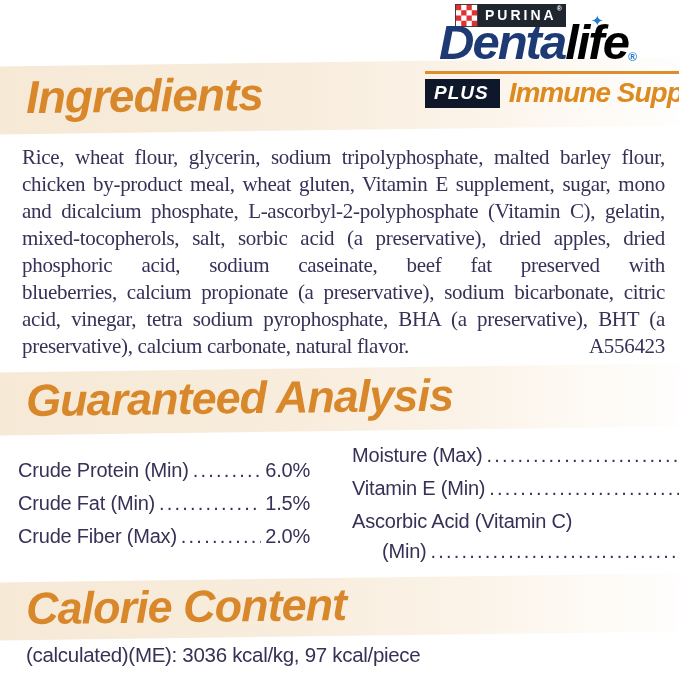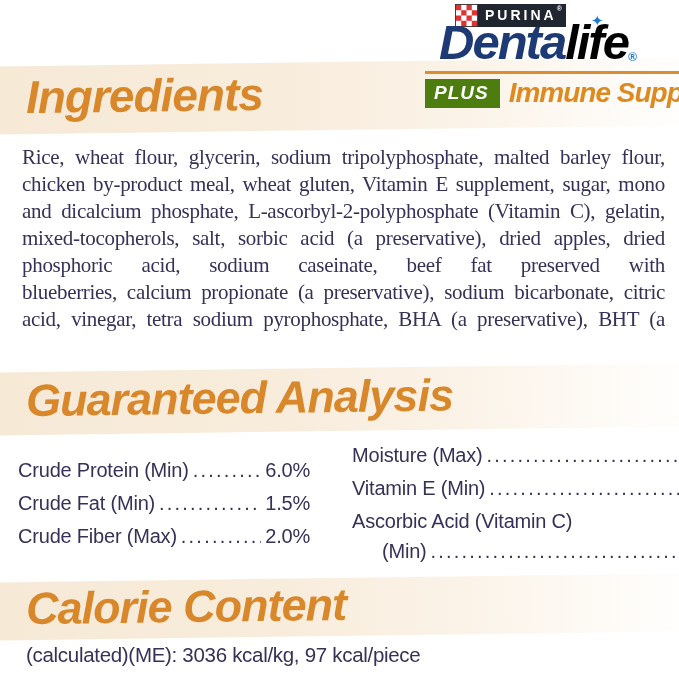--- a/index.html
+++ b/index.html
@@ -47,21 +47,21 @@
   .denta{color:#1d3a74;}
   .life{color:#000000;}
   .life-reg{font-size:12px;color:#1e7ad1;letter-spacing:0;vertical-align:-2px;}
   .sparkle{
     position:absolute;left:178px;top:12px;
     font-size:15px;color:#1e7ad1;font-style:normal;
   }
   .orange-rule{position:absolute;left:12px;right:0;top:71px;height:3px;background:#dd8d2e;}
   .plus-row{position:absolute;left:12px;top:77px;display:flex;align-items:center;}
   .plus-badge{
-    background:#4d7c0f;color:#ffffff;
+    background:#0f172a;color:#ffffff;
     font-style:italic;font-weight:700;font-size:19px;
     padding:3px 11px 4px 9px;letter-spacing:1px;
   }
   .tagline{
     color:#dd8a20;font-style:italic;font-weight:700;
     font-size:28px;margin-left:9px;letter-spacing:-1px;white-space:nowrap;
   }
 
   
   .ing-text{
@@ -142,20 +142,24 @@
   <div class="ing-text">
     <div>
         <div class="ing-line">Rice, wheat flour, glycerin, sodium tripolyphosphate, malted barley flour,</div>
         <div class="ing-line">chicken by-product meal, wheat gluten, Vitamin E supplement, sugar, mono</div>
         <div class="ing-line">and dicalcium phosphate, L-ascorbyl-2-polyphosphate (Vitamin C), gelatin,</div>
         <div class="ing-line">mixed-tocopherols, salt, sorbic acid (a preservative), dried apples, dried</div>
         <div class="ing-line">phosphoric acid, sodium caseinate, beef fat preserved with</div>
         <div class="ing-line">blueberries, calcium propionate (a preservative), sodium bicarbonate, citric</div>
         <div class="ing-line">acid, vinegar, tetra sodium pyrophosphate, BHA (a preservative), BHT (a</div>
       </div>
+    <div class="ing-last">
+      <span>preservative), calcium carbonate, natural flavor.</span>
+      <span>A556423</span>
+    </div>
   </div>
 
   <div class="ga-table">
     <div class="ga-col-left">
         <div class="ga-row">
           <span class="ga-label">Crude Protein (Min)</span>
           <span class="ga-dots">..........................................................................................</span>
           <span class="ga-value">6.0%</span>
         </div>
         <div class="ga-row">

